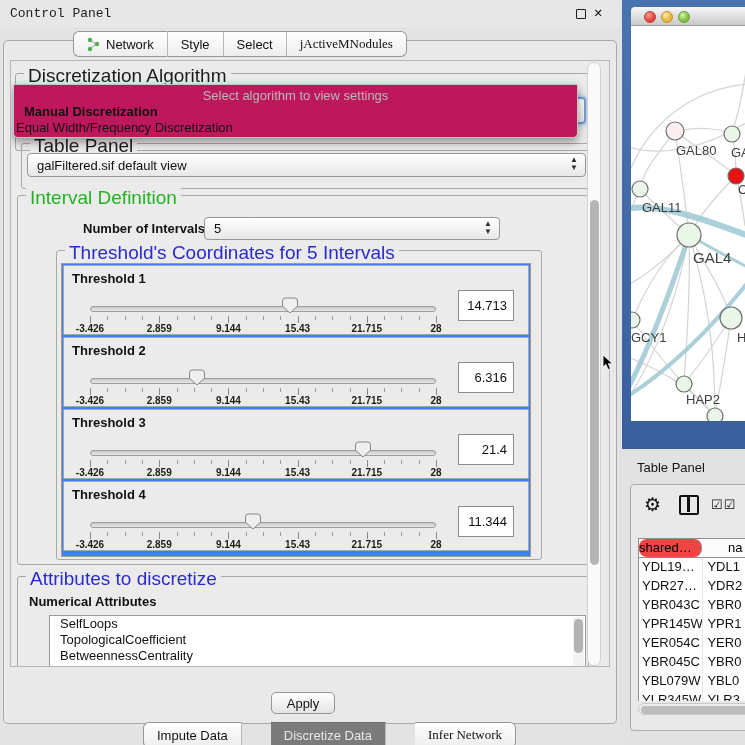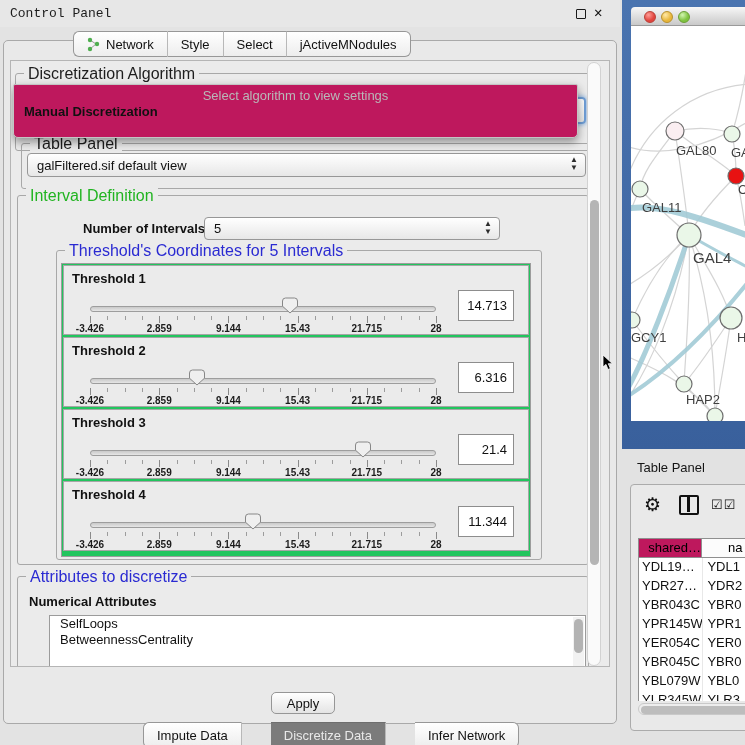--- a/index.html
+++ b/index.html
@@ -12,43 +12,43 @@
   .titlebar .title { position:absolute; left:10px; top:6px; font-size:13px; color:#1c1c1c; }
   .float-ic { position:absolute; left:576px; top:9px; width:10px; height:10px; border:1.6px solid #1a1a1a; border-radius:1px; background:transparent; }
   .close-ic { position:absolute; left:594px; top:4px; font-size:14px; font-weight:bold; color:#111; }
 
   .outer-panel { position:absolute; left:3px; top:40px; width:614px; height:684px; background:#e9e9e9; border:1px solid #a9a9a9; border-radius:5px; }
 
   
   .seg { position:absolute; display:flex; height:26px; z-index:30; }
   .seg .tab { display:flex; align-items:center; padding:0 13px; font-size:13px; color:#111; background:linear-gradient(#ffffff,#ededed); border-top:1px solid #979797; border-bottom:1px solid #979797; border-right:1px solid #b8b8b8; cursor:default; white-space:nowrap; }
   .seg .tab:first-child { border-left:1px solid #979797; border-radius:6px 0 0 6px; }
-  .seg .tab:last-child { border-right:1px solid #979797; border-radius:0 6px 6px 0; }
+  .seg .tab:last-child { border-right:1px solid #979797; border-radius:0 6px 6px 0;font-family:Liberation Serif, serif; }
   .seg .tab.sel { background:#7b7b7b; color:#e8e8e8; border-top-color:#6e6e6e; border-bottom-color:#6e6e6e; }
   .net-glyph { width:13px; height:15px; margin-right:6px; }
 
   .content-panel { position:absolute; left:10px; top:60px; width:600px; height:607px; background:#ebebeb; border:1px solid #b5b5b5; overflow:hidden; }
 
   .group { position:absolute; border:1px solid #a8a8a8; border-radius:3px; }
-  .group > .gtitle { position:absolute; top:-9px; left:8px; background:#ebebeb; padding:0 4px; font-size:16px; color:#1d1d1d; white-space:nowrap; }
+  .group > .gtitle { position:absolute; top:-9px; left:8px; background:#ebebeb; padding:0 4px; font-size:19px; color:#1d1d1d; white-space:nowrap; }
   .gtitle.green { color:#21b421; }
   .gtitle.blue { color:#2a2ad2; }
 
   .combo { position:absolute; height:24px; background:linear-gradient(#ffffff,#e7e7e7); border:1px solid #979797; border-radius:4px; font-size:13px; color:#111; display:flex; align-items:center; padding-left:9px; }
   .combo .stepper { position:absolute; right:7px; top:2px; display:flex; flex-direction:column; line-height:8px; font-size:8px; color:#2c2c2c; }
   .combo.focusring { border:2px solid #6f9ed6; box-shadow:0 0 4px 1px #8fb7e4; }
 
   
   .popup { position:absolute; left:12px; top:83px; width:565px; height:54px; background:#be185d; border:1px solid #c4c4c4; border-radius:2px 2px 5px 5px; box-shadow:0 4px 10px rgba(0,0,0,.4); z-index:40; }
   .popup .hint { text-align:center; font-size:13px; color:#b9b9b9; padding-top:3px; }
   .popup .opt { font-size:13px; color:#111; padding:1px 2px 0 2px; }
   .popup .opt.hl { font-weight:bold;margin-left:8px; }
 
   
-  .thr-container { position:absolute; left:60px; top:262px; width:470px; height:294px; background:#22c55e; border:1px solid #9c9c9c; }
+  .thr-container { position:absolute; left:60px; top:262px; width:470px; height:294px; background:#3b82f6; border:1px solid #9c9c9c; }
   .thr-panel { position:relative; width:466px; height:70px; margin:1px auto 2px auto; background:#ebebeb; border:1px solid #a6a6a6; }
   .thr-panel .tlabel { position:absolute; left:8px; top:5px; font-size:13px; font-weight:bold; color:#111; }
   .track { position:absolute; left:26px; top:40px; width:346px; height:6px; border:1px solid #9d9d9d; border-radius:3px; background:linear-gradient(#c9c9c9,#e6e6e6); }
   .thumb { position:absolute; top:31px; width:16px; height:17px; }
   .ticks { position:absolute; left:26px; top:50px; width:346px; height:8px; }
   .ticks i { position:absolute; top:0; width:1px; background:#8a8a8a; }
   .ticks i.minor { height:4px; background:#9c9c9c; }
   .ticks i.major { height:7px; }
   .ticklabels { position:absolute; left:26px; top:57px; width:346px; height:11px; }
   .ticklabels span { position:absolute; transform:translateX(-50%); font-size:10px; font-weight:bold; color:#1c1c1c; white-space:nowrap; }
@@ -80,21 +80,21 @@
   .tablepanel-area { position:absolute; left:620px; top:449px; width:125px; height:296px; background:#e2e2e2; }
   .tp-title { position:absolute; left:17px; top:11px; font-size:13px; color:#151515; }
   .tp-panel { position:absolute; left:10px; top:35px; width:130px; height:247px; background:#e9e9e9; border:1px solid #ababab; border-radius:4px; }
   .tp-toolbar { position:absolute; left:0; top:6px; width:128px; height:30px; }
   .gear { position:absolute; left:13px; top:2px; font-size:19px; color:#111; }
   .colicon { position:absolute; left:48px; top:4px; width:20px; height:20px; border:2.5px solid #111; border-radius:2px; }
   .colicon::after { content:""; position:absolute; left:6px; top:0; width:2.5px; height:15px; background:#111; }
   .cbx { position:absolute; top:6px; font-size:13px; color:#111; letter-spacing:1px; }
   .tp-table { position:absolute; left:7px; top:53px; width:130px; height:163px; background:#ffffff; border:1px solid #8f8f8f; border-bottom:none; overflow:hidden; }
   .tp-head { display:flex; height:19px; border-bottom:1px solid #8f8f8f; font-size:13px; }
-  .tp-head .c1 { width:71px; background:#be185d; border-right:1px solid #8f8f8f; text-align:right; line-height:18px; overflow:hidden; }
+  .tp-head .c1 { width:71px; background:#ef4444; border-right:1px solid #8f8f8f; text-align:left; line-height:18px; overflow:hidden;border-radius:8px; }
   .tp-head .c2 { width:70px; background:#fcfcfc; padding-left:26px; line-height:18px; overflow:hidden; }
   .tp-row { display:flex; height:19px; font-size:13px; color:#111; }
   .tp-row .c1 { width:71px; padding-left:3px; line-height:18px; border-right:1px solid #e8e8e8; overflow:hidden; white-space:nowrap; }
   .tp-row .c2 { width:70px; padding-left:4px; line-height:18px; overflow:hidden; white-space:nowrap; }
   .hscroll { position:absolute; left:7px; top:218px; width:125px; height:12px; background:#ededed; border:1px solid #c9c9c9; border-radius:6px; }
   .hscroll .hthumb { position:absolute; left:2px; top:1.5px; width:118px; height:8px; background:#bdbdbd; border-radius:4px; }
 
   .cursor { position:absolute; left:602px; top:355px; z-index:60; }
 </style>
 </head>
@@ -140,20 +140,21 @@
     <div class="combo focusring" style="left:12px; top:36px; width:563px; height:27px;">
       <span class="stepper">
           <span>▲</span>
           <span>▼</span>
         </span>
     </div>
 
     <div class="popup" style="left:2px; top:23px;">
       <div class="hint">Select algorithm to view settings</div>
       <div class="opt hl">Manual Discretization</div>
+      <div class="opt">Equal Width/Frequency Discretization</div>
     </div>
 
     <div class="group" style="left:10px; top:82px; width:570px; height:46px;">
       <span class="gtitle">Table Panel</span>
     </div>
     <div class="combo" style="left:16px; top:92px; width:559px;">
       <span>galFiltered.sif default view</span>
       <span class="stepper">
           <span>▲</span>
           <span>▼</span>
@@ -344,20 +345,21 @@
     <div class="vbox">11.344</div>
   </div>
 </div>
 
     <div class="group" style="left:6px; top:515px; width:572px; height:130px;">
       <span class="gtitle blue">Attributes to discretize</span>
     </div>
     <span style="position:absolute; left:18px; top:533px; font-size:13px; font-weight:bold; color:#111;">Numerical Attributes</span>
     <div class="listbox" id="attr-list">
       <div class="item">SelfLoops</div>
+        <div class="item">TopologicalCoefficient</div>
         <div class="item">BetweennessCentrality</div>
         <div class="list-scroll">
           <div class="lthumb"></div>
         </div>
     </div>
 
     <div class="vscroll">
         <div class="vthumb"></div>
       </div>
   </div>

